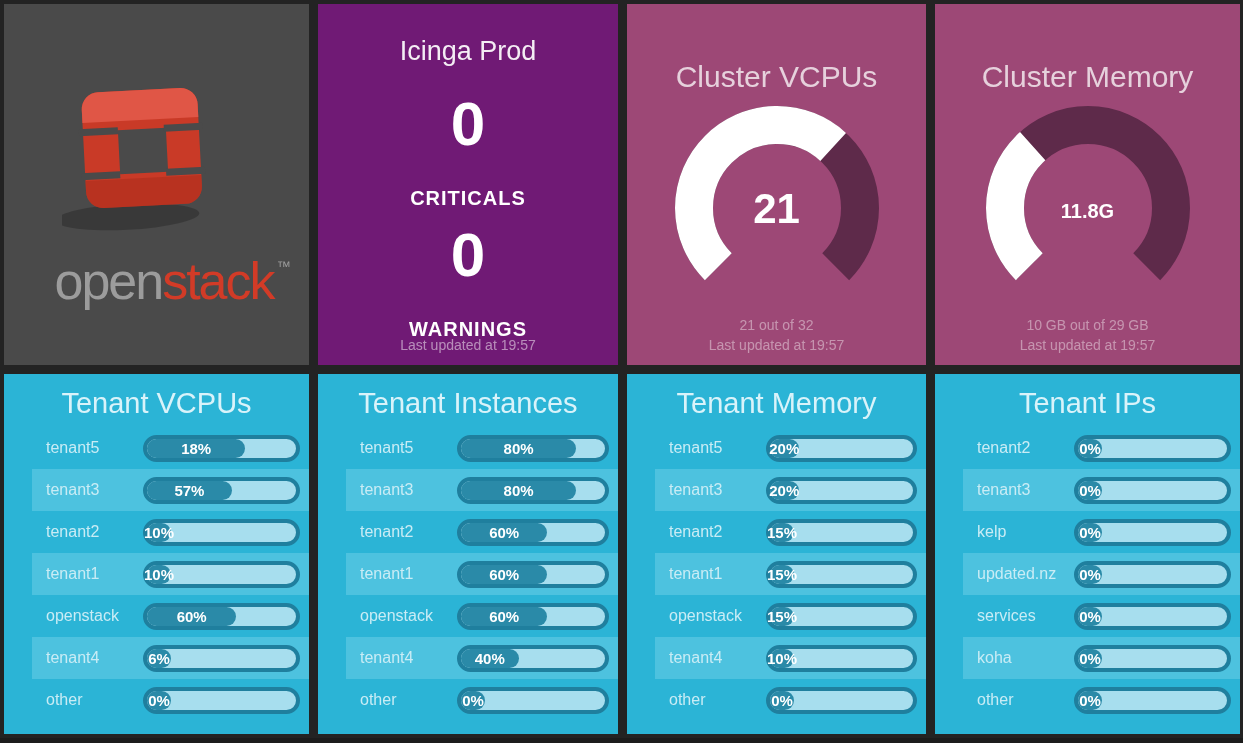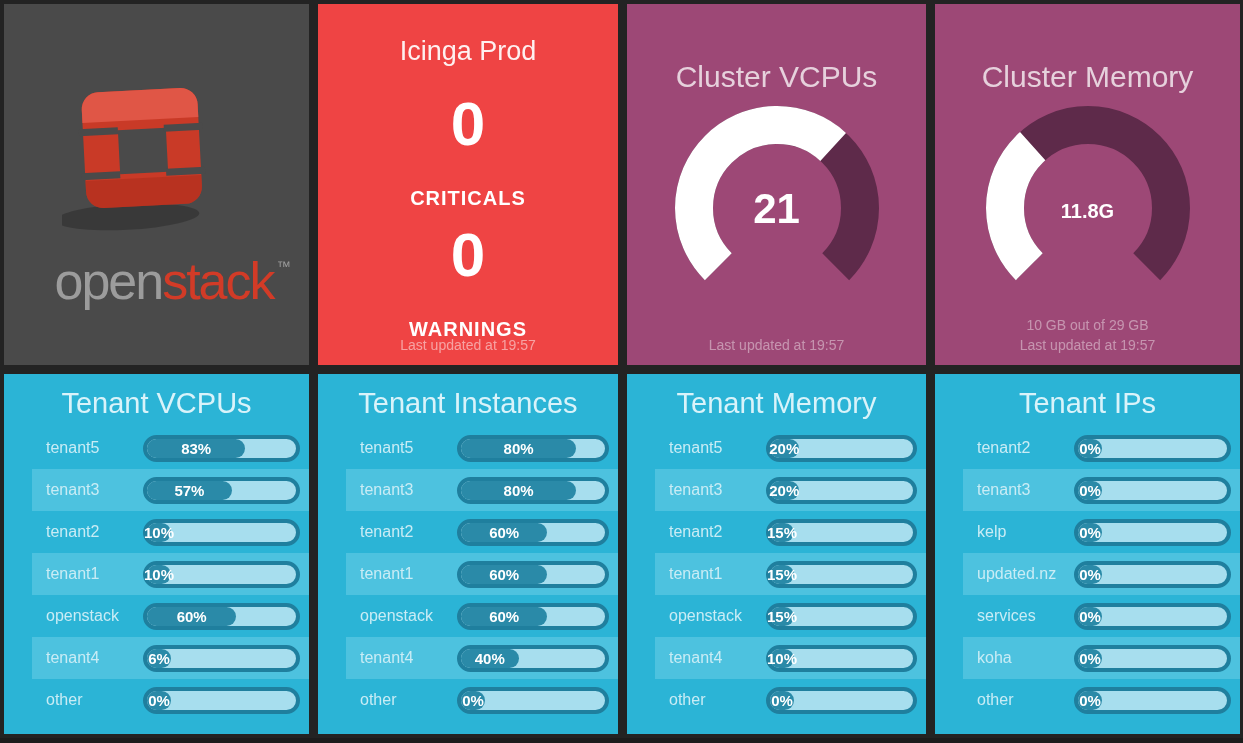--- a/index.html
+++ b/index.html
@@ -12,21 +12,21 @@
   
   .tile-gray{background:#4A4A4A;}
   .os-logo{position:absolute;left:58px;top:72px;}
   .os-wordmark{position:absolute;left:0;right:0;top:232px;text-align:center;
                font-size:52px;font-weight:400;letter-spacing:-2px;line-height:60px;white-space:nowrap;margin-left:32px;}
   .os-open{color:#9C9C9C;}
   .os-stack{color:#D23B27;}
   .os-tm{color:#9C9C9C;font-size:14px;letter-spacing:0;vertical-align:28px;margin-left:3px;}
 
   
-  .tile-green{background:#ef4444;color:#fff;text-align:center;}
+  .tile-green{background:#701a75;color:#fff;text-align:center;}
   .icinga-title{margin-top:32px;font-size:27px;color:rgba(255,255,255,0.92);font-weight:400;}
   .icinga-num{font-size:62px;font-weight:700;line-height:62px;margin-top:26px;}
   .icinga-cap{font-size:20px;font-weight:700;letter-spacing:1px;margin-top:32px;}
   .icinga-num2{margin-top:14px;}
   .tile-updated{position:absolute;left:0;right:0;bottom:12px;text-align:center;
                 font-size:14px;color:rgba(255,255,255,0.5);}
 
   
   .tile-purple{background:#9D4876;color:#fff;text-align:center;}
   .gauge-title{margin-top:56px;font-size:30px;font-weight:400;color:rgba(255,255,255,0.75);}
@@ -90,20 +90,21 @@
   <div class="tile tile-purple">
     <div class="gauge-title">Cluster VCPUs</div>
     <div class="gauge-wrap">
       <svg width="220" height="186" viewBox="0 0 220 186">
         <path class="gauge-track" d="M 51.3 164.7 A 83 83 0 1 1 168.7 164.7" fill="none" stroke-width="38"></path>
         <path class="gauge-fill" d="M 51.3 164.7 A 83 83 0 1 1 168.7 164.7" fill="none" stroke-width="38" stroke-dasharray="256.7 391.1"></path>
       </svg>
       <div class="gauge-value big">21</div>
     </div>
     <div class="gauge-foot">
+      <div>21 out of 32</div>
       <div>Last updated at 19:57</div>
     </div>
   </div>
 
   <div class="tile tile-purple">
     <div class="gauge-title">Cluster Memory</div>
     <div class="gauge-wrap">
       <svg width="220" height="186" viewBox="0 0 220 186">
         <path class="gauge-track" d="M 51.3 164.7 A 83 83 0 1 1 168.7 164.7" fill="none" stroke-width="38"></path>
         <path class="gauge-fill" d="M 51.3 164.7 A 83 83 0 1 1 168.7 164.7" fill="none" stroke-width="38" stroke-dasharray="134.9 391.1"></path>
@@ -117,21 +118,21 @@
   </div>
 
   <div class="tile tile-cyan">
     <div class="cyan-title">Tenant VCPUs</div>
     <div class="bar-rows">
 
         <div class="bar-row">
           <span class="tenant-label">tenant5</span>
           <span class="bar">
             <span class="bar-fill" style="width: 66%;"></span>
-            <span class="bar-pct" style="width: 66%;">83%</span>
+            <span class="bar-pct" style="width: 66%;">18%</span>
           </span>
         </div>
 
         <div class="bar-row alt">
           <span class="tenant-label">tenant3</span>
           <span class="bar">
             <span class="bar-fill" style="width: 57%;"></span>
             <span class="bar-pct" style="width: 57%;">57%</span>
           </span>
         </div>

